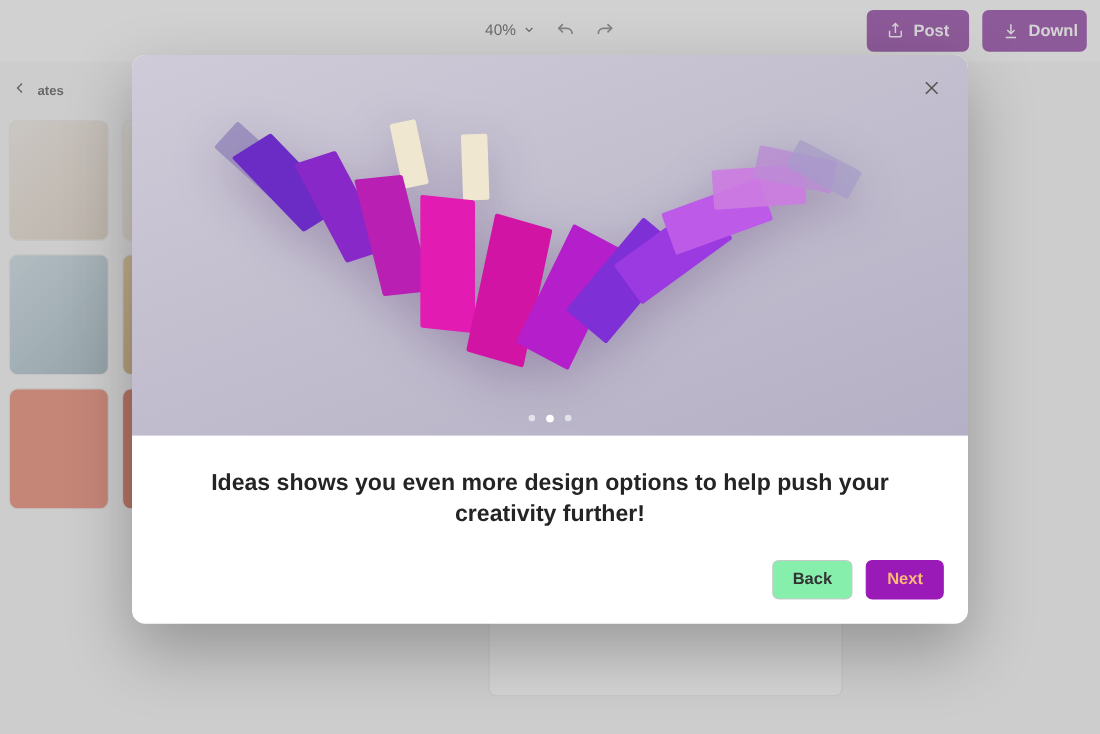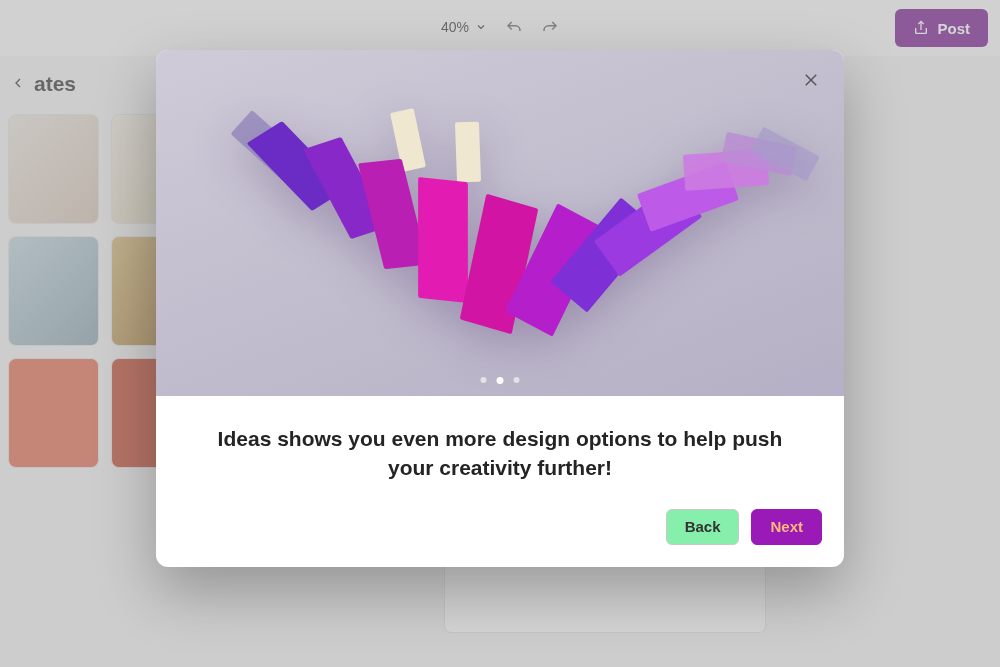--- a/index.html
+++ b/index.html
@@ -85,21 +85,21 @@
     width: 210px;
     padding: 12px 8px;
     display: flex;
     flex-direction: column;
     gap: 10px;
   }
   .section-head {
     display: flex;
     align-items: center;
     gap: 8px;
-    font-size: 21px;
+    font-size: 12px;
     font-weight: 600;
     color: #3a3a3a;
     padding: 4px 2px 8px;
     text-align: center;
   }
   .section-head .back-icon svg { width: 16px; height: 16px; }
   .thumb-grid {
     display: grid;
     grid-template-columns: 1fr 1fr;
     gap: 12px;
@@ -135,21 +135,21 @@
   .overlay {
     position: absolute;
     inset: 0;
     background: rgba(160,160,160,0.45);
     backdrop-filter: grayscale(20%);
   }
 
   
   .dialog {
     position: absolute;
-    width: 688px;
+    width: 760px;
     left: 50%;
     top: 50px;
     transform: translateX(-50%);
     background: #fff;
     border-radius: 12px;
     box-shadow: 0 24px 60px rgba(0,0,0,0.28);
     overflow: hidden;
     display: flex;
     flex-direction: column;
   }
@@ -280,20 +280,30 @@
     <div class="toolbar-right">
       <button class="pill-btn">
         <span>
           <svg viewBox="0 0 24 24" fill="none" stroke="currentColor" stroke-width="2">
               <path d="M4 12v7a1 1 0 001 1h14a1 1 0 001-1v-7"></path>
               <path d="M16 6l-4-4-4 4"></path>
               <path d="M12 2v13"></path>
             </svg>
         </span>
         <span>Post</span>
+      </button>
+      <button class="pill-btn" style="padding-right:8px;">
+        <span>
+          <svg viewBox="0 0 24 24" fill="none" stroke="currentColor" stroke-width="2">
+              <path d="M12 3v12"></path>
+              <path d="M7 11l5 5 5-5"></path>
+              <path d="M5 21h14"></path>
+            </svg>
+        </span>
+        <span>Downl</span>
       </button>
     </div>
   </div>
 
   <div class="workspace">
     <div class="left-panel">
       <div class="section-head">
         <span class="back-icon">
           <svg viewBox="0 0 24 24" fill="none" stroke="currentColor" stroke-width="2">
               <polyline points="15 18 9 12 15 6"></polyline>

